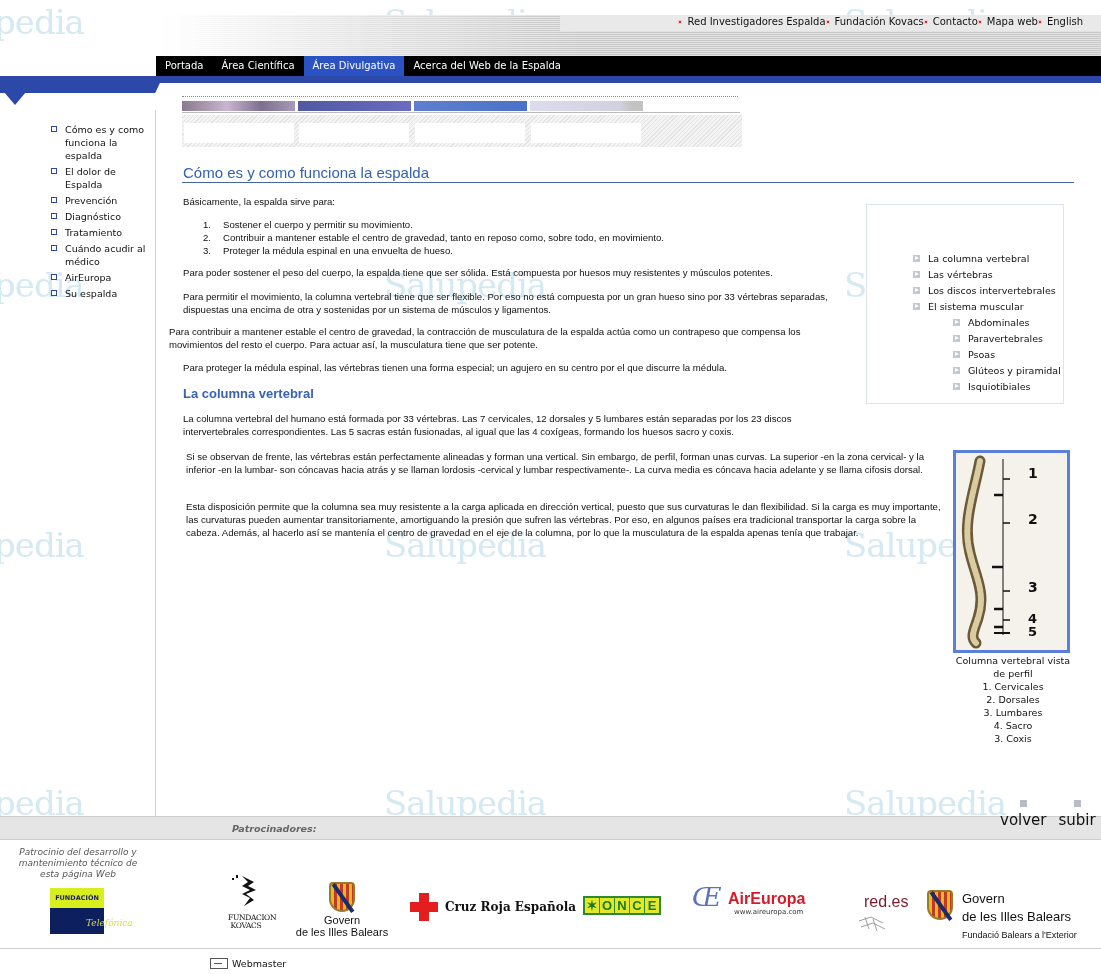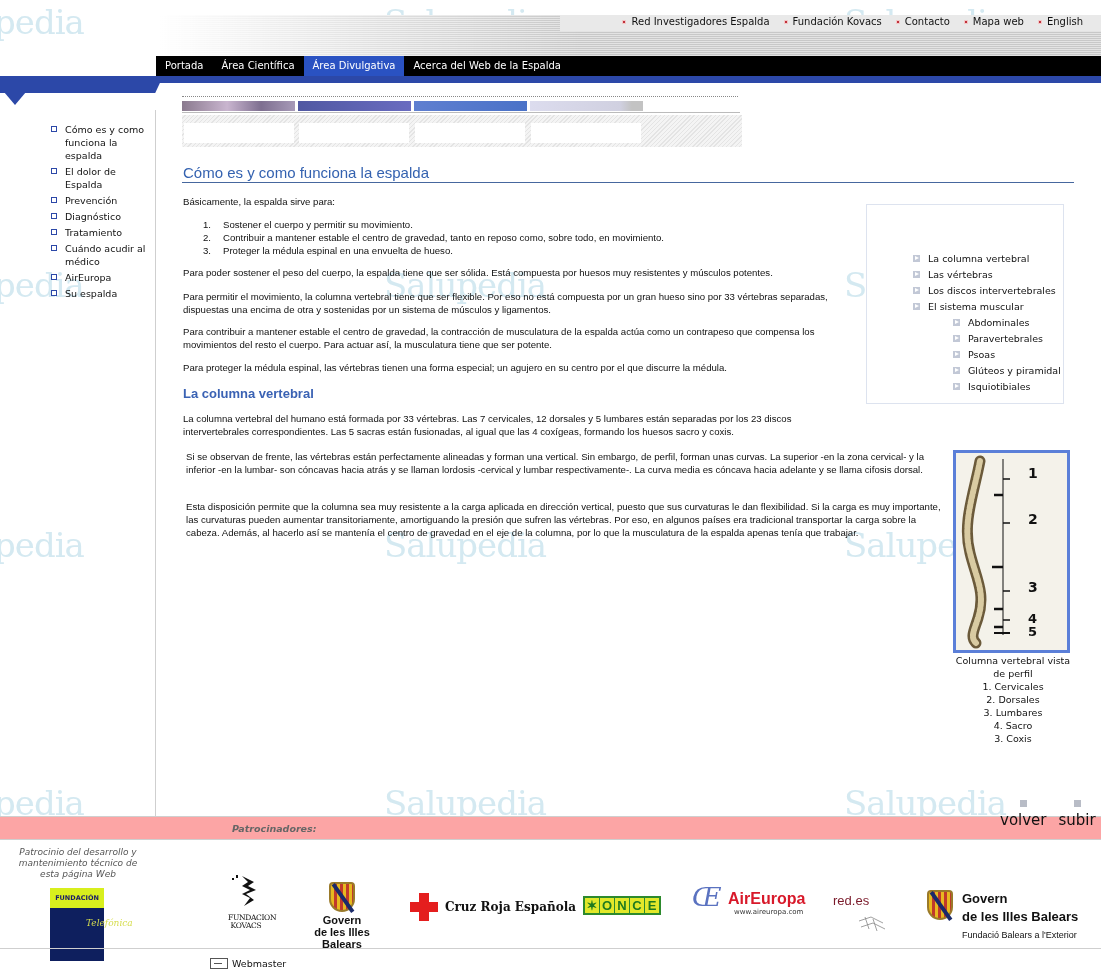--- a/index.html
+++ b/index.html
@@ -10,21 +10,21 @@
   .wm { position: absolute; font-family: "DejaVu Serif", serif; font-size: 34px; color: #d4e9f1; letter-spacing: -1px; pointer-events: none; z-index: 0; }
 
   
   #header { position: absolute; left: 0; top: 0; width: 1101px; height: 110px; }
   .top-gradient { position: absolute; left: 160px; top: 15px; width: 941px; height: 41px;
     background: repeating-linear-gradient(to bottom, #e3e3e3 0px, #e3e3e3 1px, #c8c8c8 1px, #c8c8c8 2px);
   }
   .top-gradient::before { content: ""; position: absolute; inset: 0;
     background: linear-gradient(to right, rgba(255,255,255,1) 0%, rgba(255,255,255,0.4) 25%, rgba(255,255,255,0) 45%); }
   .top-strip-upper { position: absolute; left: 560px; top: 15px; width: 541px; height: 16px; background: #e9e9e9; }
-  .top-links { position: absolute; right: 18px; top: 16px; display: flex; gap: 14px; z-index: 3; }
+  .top-links { position: absolute; right: 18px; top: 16px; display: flex; gap: 0; z-index: 3; }
   .top-link { display: flex; align-items: center; gap: 5px; color: #111; font-size: 10px; text-decoration: none; }
   .top-link .sq { width: 4px; height: 4px; background: #c0303a; display: inline-block; border: 1px solid #f2c8c8; }
 
   .logo { position: absolute; left: 0; top: 12px; width: 160px; height: 62px; z-index: 2; }
   .logo .figure { position: absolute; left: 2px; top: 8px; width: 18px; height: 58px;
      border-left: 5px solid #888; border-radius: 14px 0 0 14px; }
   .logo .l1 { position: absolute; left: 27px; top: 22px; font-family: "Liberation Sans", sans-serif; font-weight: bold; font-size: 15px; color: #6a6a6a; }
   .logo .l2 { position: absolute; left: 26px; top: 33px; font-family: "Liberation Sans", sans-serif; font-weight: bold; font-size: 23px; color: #2e57c8; letter-spacing: 0.5px; }
 
   .navbar { position: absolute; left: 156px; top: 56px; width: 945px; height: 20px; background: #000; display: flex; z-index: 2; }
@@ -80,37 +80,37 @@
 
   
   .spine-frame { position: absolute; left: 953px; top: 450px; width: 117px; height: 203px; border: 3px solid #5b7fd8; background: #f4f2ea; z-index: 1; }
   .spine-caption { position: absolute; left: 953px; top: 654px; width: 120px; text-align: center; font-size: 9.5px; line-height: 13px; color: #111; z-index: 1; }
 
   .back-links { position: absolute; top: 800px; left: 1000px; display: flex; gap: 12px; z-index: 1; }
   .back-link { display: flex; align-items: center; gap: 4px; font-size: 15px; color: #111; flex-direction: column; }
   .back-link .ic { width: 7px; height: 7px; background: #b8bcc6; position: relative; }
 
   
-  .sponsor-bar { position: absolute; left: 0; top: 816px; width: 1101px; height: 24px; background: #fca5a5; border-top: 1px solid #cfcfcf; border-bottom: 1px solid #cfcfcf; }
+  .sponsor-bar { position: absolute; left: 0; top: 816px; width: 1101px; height: 24px; background: #e5e5e5; border-top: 1px solid #cfcfcf; border-bottom: 1px solid #cfcfcf; }
   .sponsor-label { position: absolute; left: 232px; top: 6px; font-style: italic; font-weight: bold; font-size: 9.5px; color: #666; }
   .tech-text { position: absolute; left: 10px; top: 847px; width: 136px; text-align: center; font-style: italic; font-size: 9px; line-height: 11px; color: #555; }
   .fund-logo { position: absolute; left: 50px; top: 888px; width: 54px; height: 55px; }
   .fund-logo .top { height: 20px; background: #d8ef1d; font-size: 6.5px; font-weight: bold; text-align: center; line-height: 20px; color: #1a1a6a; }
-  .fund-logo .bot { height: 53px; background: #0e1f5e; font-family: "DejaVu Serif", serif; font-style: italic; font-size: 9px; color: #d6dd4e; text-align: center; line-height: 30px; padding-left: 36px; }
+  .fund-logo .bot { height: 26px; background: #0e1f5e; font-family: "DejaVu Serif", serif; font-style: italic; font-size: 9px; color: #d6dd4e; text-align: center; line-height: 30px; padding-left: 36px; }
   .footer-rule { position: absolute; left: 0; top: 948px; width: 1101px; height: 1px; background: #cfcfcf; }
   .copyright { position: absolute; left: 210px; top: 958px; font-size: 9.5px; color: #111; display: flex; align-items: center; gap: 4px; }
   .mail-ic { width: 18px; height: 11px; border: 1px solid #555; background: #fff; position: relative; display: inline-block; }
   .mail-ic::after { content: ""; position: absolute; left: 3px; top: 4px; width: 8px; height: 1px; background: #555; }
 
   .logo-item { position: absolute; z-index: 1; }
   .kovacs-text { font-family: "DejaVu Serif", serif; font-size: 7.5px; line-height: 8px; text-align: center; color: #111; letter-spacing: -0.3px; }
   .shield { width: 26px; height: 30px; border-radius: 4px 4px 13px 13px; border: 2px solid #9a7a2a;
             background: repeating-linear-gradient(90deg, #e7b920 0 3px, #c0392b 3px 6px); position: relative; }
   .shield::after { content: ""; position: absolute; left: 10px; top: -3px; width: 4px; height: 34px; background: #1a2a6a; transform: rotate(-35deg); }
-  .govern-text { font-family: "Liberation Sans", sans-serif; font-weight: bold; color: #111; }
+  .govern-text { font-family: "Liberation Sans", sans-serif; font-weight: normal; color: #111; }
   .redcross { width: 28px; height: 28px; position: relative; }
   .redcross::before { content: ""; position: absolute; left: 9px; top: 0; width: 10px; height: 28px; background: #e41e1e; }
   .redcross::after { content: ""; position: absolute; left: 0; top: 9px; width: 28px; height: 10px; background: #e41e1e; }
   .once { display: flex; background: #2d8a2d; padding: 2px; gap: 1px; }
   .once span { background: #e2e82a; color: #1f7a1f; font-weight: bold; font-family: "Liberation Sans", sans-serif; font-size: 13px; line-height: 15px; width: 14px; text-align: center; }
 </style>
 </head>
 <body>
 
 <div class="wm" style="left:-6px;top:2px;">pedia</div>
@@ -205,21 +205,21 @@
       <span class="num">2.</span>
       <span>Contribuir a mantener estable el centro de gravedad, tanto en reposo como, sobre todo, en movimiento.</span>
     </li>
   <li>
       <span class="num">3.</span>
       <span>Proteger la médula espinal en una envuelta de hueso.</span>
     </li>
 </ul>
 <div class="para" style="left:183px;top:266px;width:660px;">Para poder sostener el peso del cuerpo, la espalda tiene que ser sólida. Está compuesta por huesos muy resistentes y músculos potentes.</div>
 <div class="para" style="left:183px;top:290px;width:665px;">Para permitir el movimiento, la columna vertebral tiene que ser flexible. Por eso no está compuesta por un gran hueso sino por 33 vértebras separadas, dispuestas una encima de otra y sostenidas por un sistema de músculos y ligamentos.</div>
-<div class="para" style="left:183px;top:325px;width:665px;">Para contribuir a mantener estable el centro de gravedad, la contracción de musculatura de la espalda actúa como un contrapeso que compensa los movimientos del resto el cuerpo. Para actuar así, la musculatura tiene que ser potente.</div>
+<div class="para" style="left:169px;top:325px;width:665px;">Para contribuir a mantener estable el centro de gravedad, la contracción de musculatura de la espalda actúa como un contrapeso que compensa los movimientos del resto el cuerpo. Para actuar así, la musculatura tiene que ser potente.</div>
 <div class="para" style="left:183px;top:361px;width:665px;">Para proteger la médula espinal, las vértebras tienen una forma especial; un agujero en su centro por el que discurre la médula.</div>
 
 <div class="section-heading">La columna vertebral</div>
 <div class="para" style="left:183px;top:412px;width:675px;">La columna vertebral del humano está formada por 33 vértebras. Las 7 cervicales, 12 dorsales y 5 lumbares están separadas por los 23 discos intervertebrales correspondientes. Las 5 sacras están fusionadas, al igual que las 4 coxígeas, formando los huesos sacro y coxis.</div>
 <div class="para" style="left:186px;top:450px;width:766px;">Si se observan de frente, las vértebras están perfectamente alineadas y forman una vertical. Sin embargo, de perfil, forman unas curvas. La superior -en la zona cervical- y la inferior -en la lumbar- son cóncavas hacia atrás y se llaman lordosis -cervical y lumbar respectivamente-. La curva media es cóncava hacia adelante y se llama cifosis dorsal.</div>
 <div class="para" style="left:186px;top:500px;width:762px;">Esta disposición permite que la columna sea muy resistente a la carga aplicada en dirección vertical, puesto que sus curvaturas le dan flexibilidad. Si la carga es muy importante, las curvaturas pueden aumentar transitoriamente, amortiguando la presión que sufren las vértebras. Por eso, en algunos países era tradicional transportar la carga sobre la cabeza. Además, al hacerlo así se mantenía el centro de gravedad en el eje de la columna, por lo que la musculatura de la espalda apenas tenía que trabajar.</div>
 
 <div class="treat-box">
   <ul class="treat-list">
     <li class="treat-item lvl1"><span class="arrow"></span><span>La columna vertebral</span></li>
@@ -314,21 +314,21 @@
   </div>
 </div>
 
 <div class="logo-item" style="left:692px;top:886px;width:125px;">
   <span style="position:absolute;left:0;top:-4px;font-family:'DejaVu Serif',serif;font-style:italic;font-size:26px;color:#5a72c0;">Œ</span>
   <span style="position:absolute;left:36px;top:4px;font-family:'Liberation Sans',sans-serif;font-weight:bold;font-size:16px;color:#d8192a;">AirEuropa</span>
   <span style="position:absolute;left:42px;top:22px;font-size:7px;color:#333;">www.aireuropa.com</span>
 </div>
 
 <div class="logo-item" style="left:833px;top:893px;width:72px;height:40px;">
-  <span style="font-family:'Liberation Sans',sans-serif;font-size:13px;color:#7a1a2a;">red.es</span>
+  <span style="font-family:'Liberation Sans',sans-serif;font-size:16px;color:#7a1a2a;margin-left:31px;">red.es</span>
   <svg width="30" height="16" viewBox="0 0 30 16" style="position:absolute;left:24px;top:22px;">
     <path d="M2 6 L14 2 L26 8 M4 12 L16 8 L28 14 M8 2 L12 14 M16 4 L20 16" stroke="#888" stroke-width="0.8" fill="none"></path>
   </svg>
 </div>
 
 <div class="logo-item" style="left:925px;top:888px;width:170px;height:56px;">
   <div class="shield" style="position:absolute;left:2px;top:2px;"></div>
   <div class="govern-text" style="position:absolute;left:37px;top:3px;font-size:13px;line-height:16px;">Govern</div>
   <div class="govern-text" style="position:absolute;left:37px;top:21px;font-size:13px;line-height:16px;">de les Illes Balears</div>
   <div style="position:absolute;left:37px;top:42px;font-family:'Liberation Sans',sans-serif;font-size:9px;color:#111;white-space:nowrap;">Fundació Balears a l'Exterior</div>

